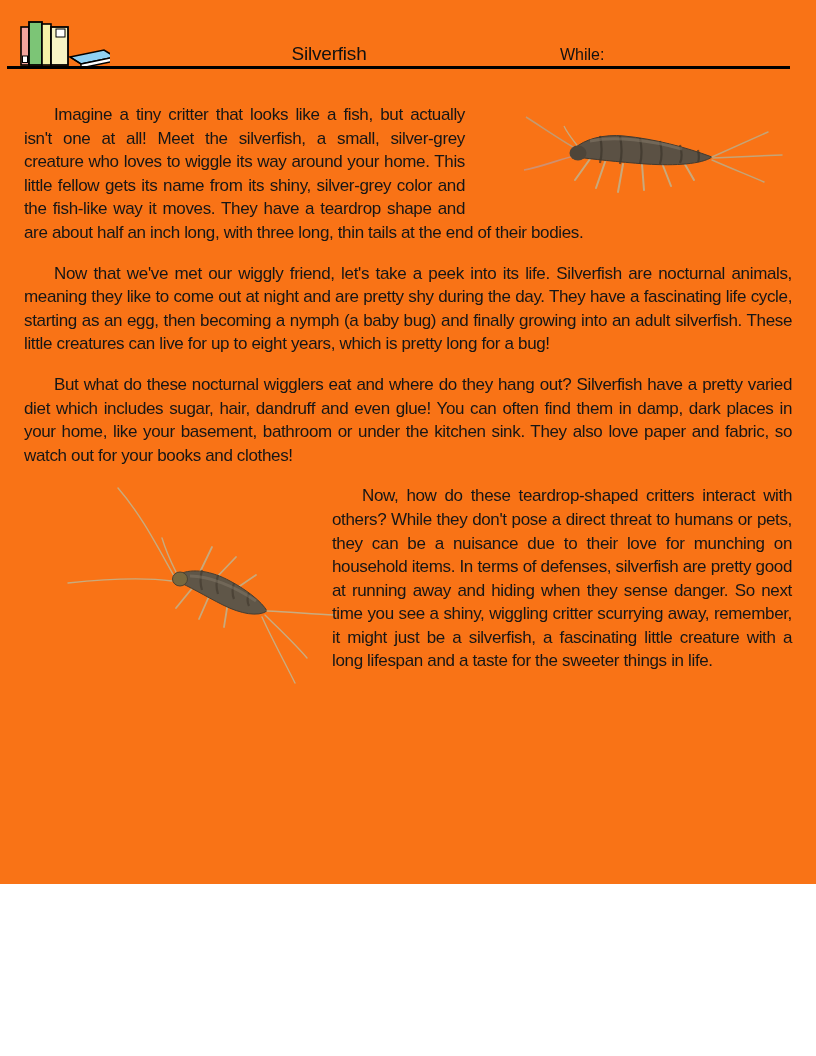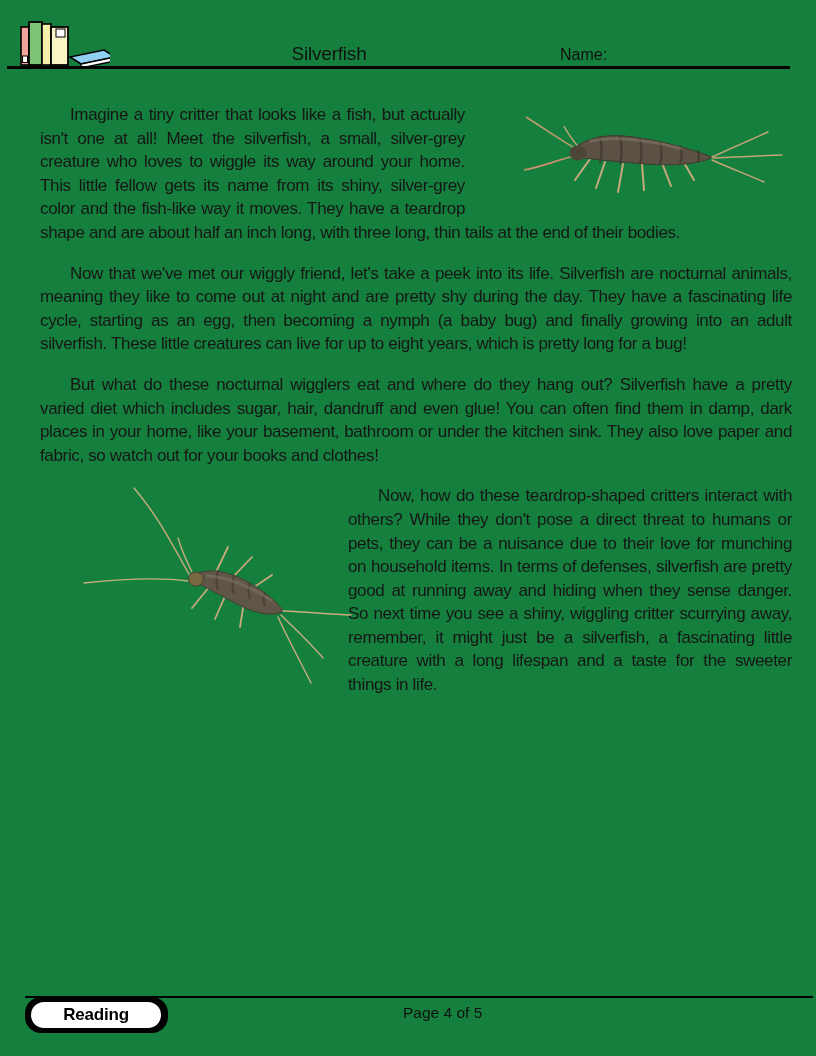--- a/index.html
+++ b/index.html
@@ -1,34 +1,34 @@
 <!DOCTYPE html>
 <html><head>
 <meta charset="utf-8">
 <style>
   html,body{margin:0;padding:0;background:#fff;}
   .page{
-    position:relative;width:816px;height:1056px;background:#15803d;
+    position:relative;width:816px;height:884px;background:#f97316;
     font-family:"Liberation Sans",sans-serif;color:#141414;overflow:hidden;
   }
   
   .logo{position:absolute;left:18px;top:12px;}
   .page-title{
     position:absolute;top:43px;left:0;width:658px;text-align:center;
     font-size:19px;letter-spacing:-0.2px;color:#111;
   }
   .name-label{position:absolute;top:46px;left:560px;font-size:16px;color:#111;}
   .header-rule{position:absolute;left:7px;top:66px;width:783px;height:2.5px;background:#000;}
   
   .body-text{
     position:absolute;left:24px;right:24px;top:103px;
     font-size:17px;line-height:23.6px;letter-spacing:-0.35px;
     text-align:justify;color:#161616;
   }
-  .body-text p{margin:0 0 17px 16px;text-indent:30px;}
+  .body-text p{margin:0 0 17px 0;text-indent:30px;}
   .float-r{
     float:right;width:327px;height:110px;
     display:flex;justify-content:flex-end;align-items:flex-start;
   }
   .float-l{float:left;width:308px;height:215px;}
   
   .footer-rule{position:absolute;left:25px;top:996px;width:788px;height:2px;background:#000;}
   .badge-box{position:absolute;left:25px;top:997px;width:143px;height:36px;background:#000;border-radius:16px;}
   .badge-pill{
     position:absolute;left:6px;top:5px;width:130px;height:26px;background:#fff;
@@ -52,21 +52,21 @@
       <rect x="24" y="12" width="9" height="41" fill="#f5f1a8" stroke="#000" stroke-width="1.6"></rect>
       <rect x="33" y="15" width="17" height="38" fill="#f8f4c4" stroke="#000" stroke-width="1.8"></rect>
       <rect x="38" y="17" width="9" height="8" fill="#fff" stroke="#000" stroke-width="1"></rect>
 
       <polygon points="52,45 86,38 97,45 63,52" fill="#8fd0f2" stroke="#000" stroke-width="1.6"></polygon>
       <polygon points="63,52 97,45 97,49 63,56" fill="#ffffff" stroke="#000" stroke-width="1.4"></polygon>
       <line x1="52" y1="45" x2="63" y2="52" stroke="#000" stroke-width="1.4"></line>
     </svg>
   </div>
   <div class="page-title">Silverfish</div>
-  <div class="name-label">Name:</div>
+  <div class="name-label">While:</div>
   <div class="header-rule"></div>
 
   <div class="body-text">
 
     <p>
       <span class="float-r">
         <svg width="272" height="108" viewBox="0 0 272 108" style="margin-top:4px;">
 
           <path d="M60,44 C42,34 25,22 6,10" fill="none" stroke="#c49a70" stroke-width="1.5"></path>
           <path d="M58,48 C40,52 22,60 4,63" fill="none" stroke="#cf9070" stroke-width="1.7"></path>

